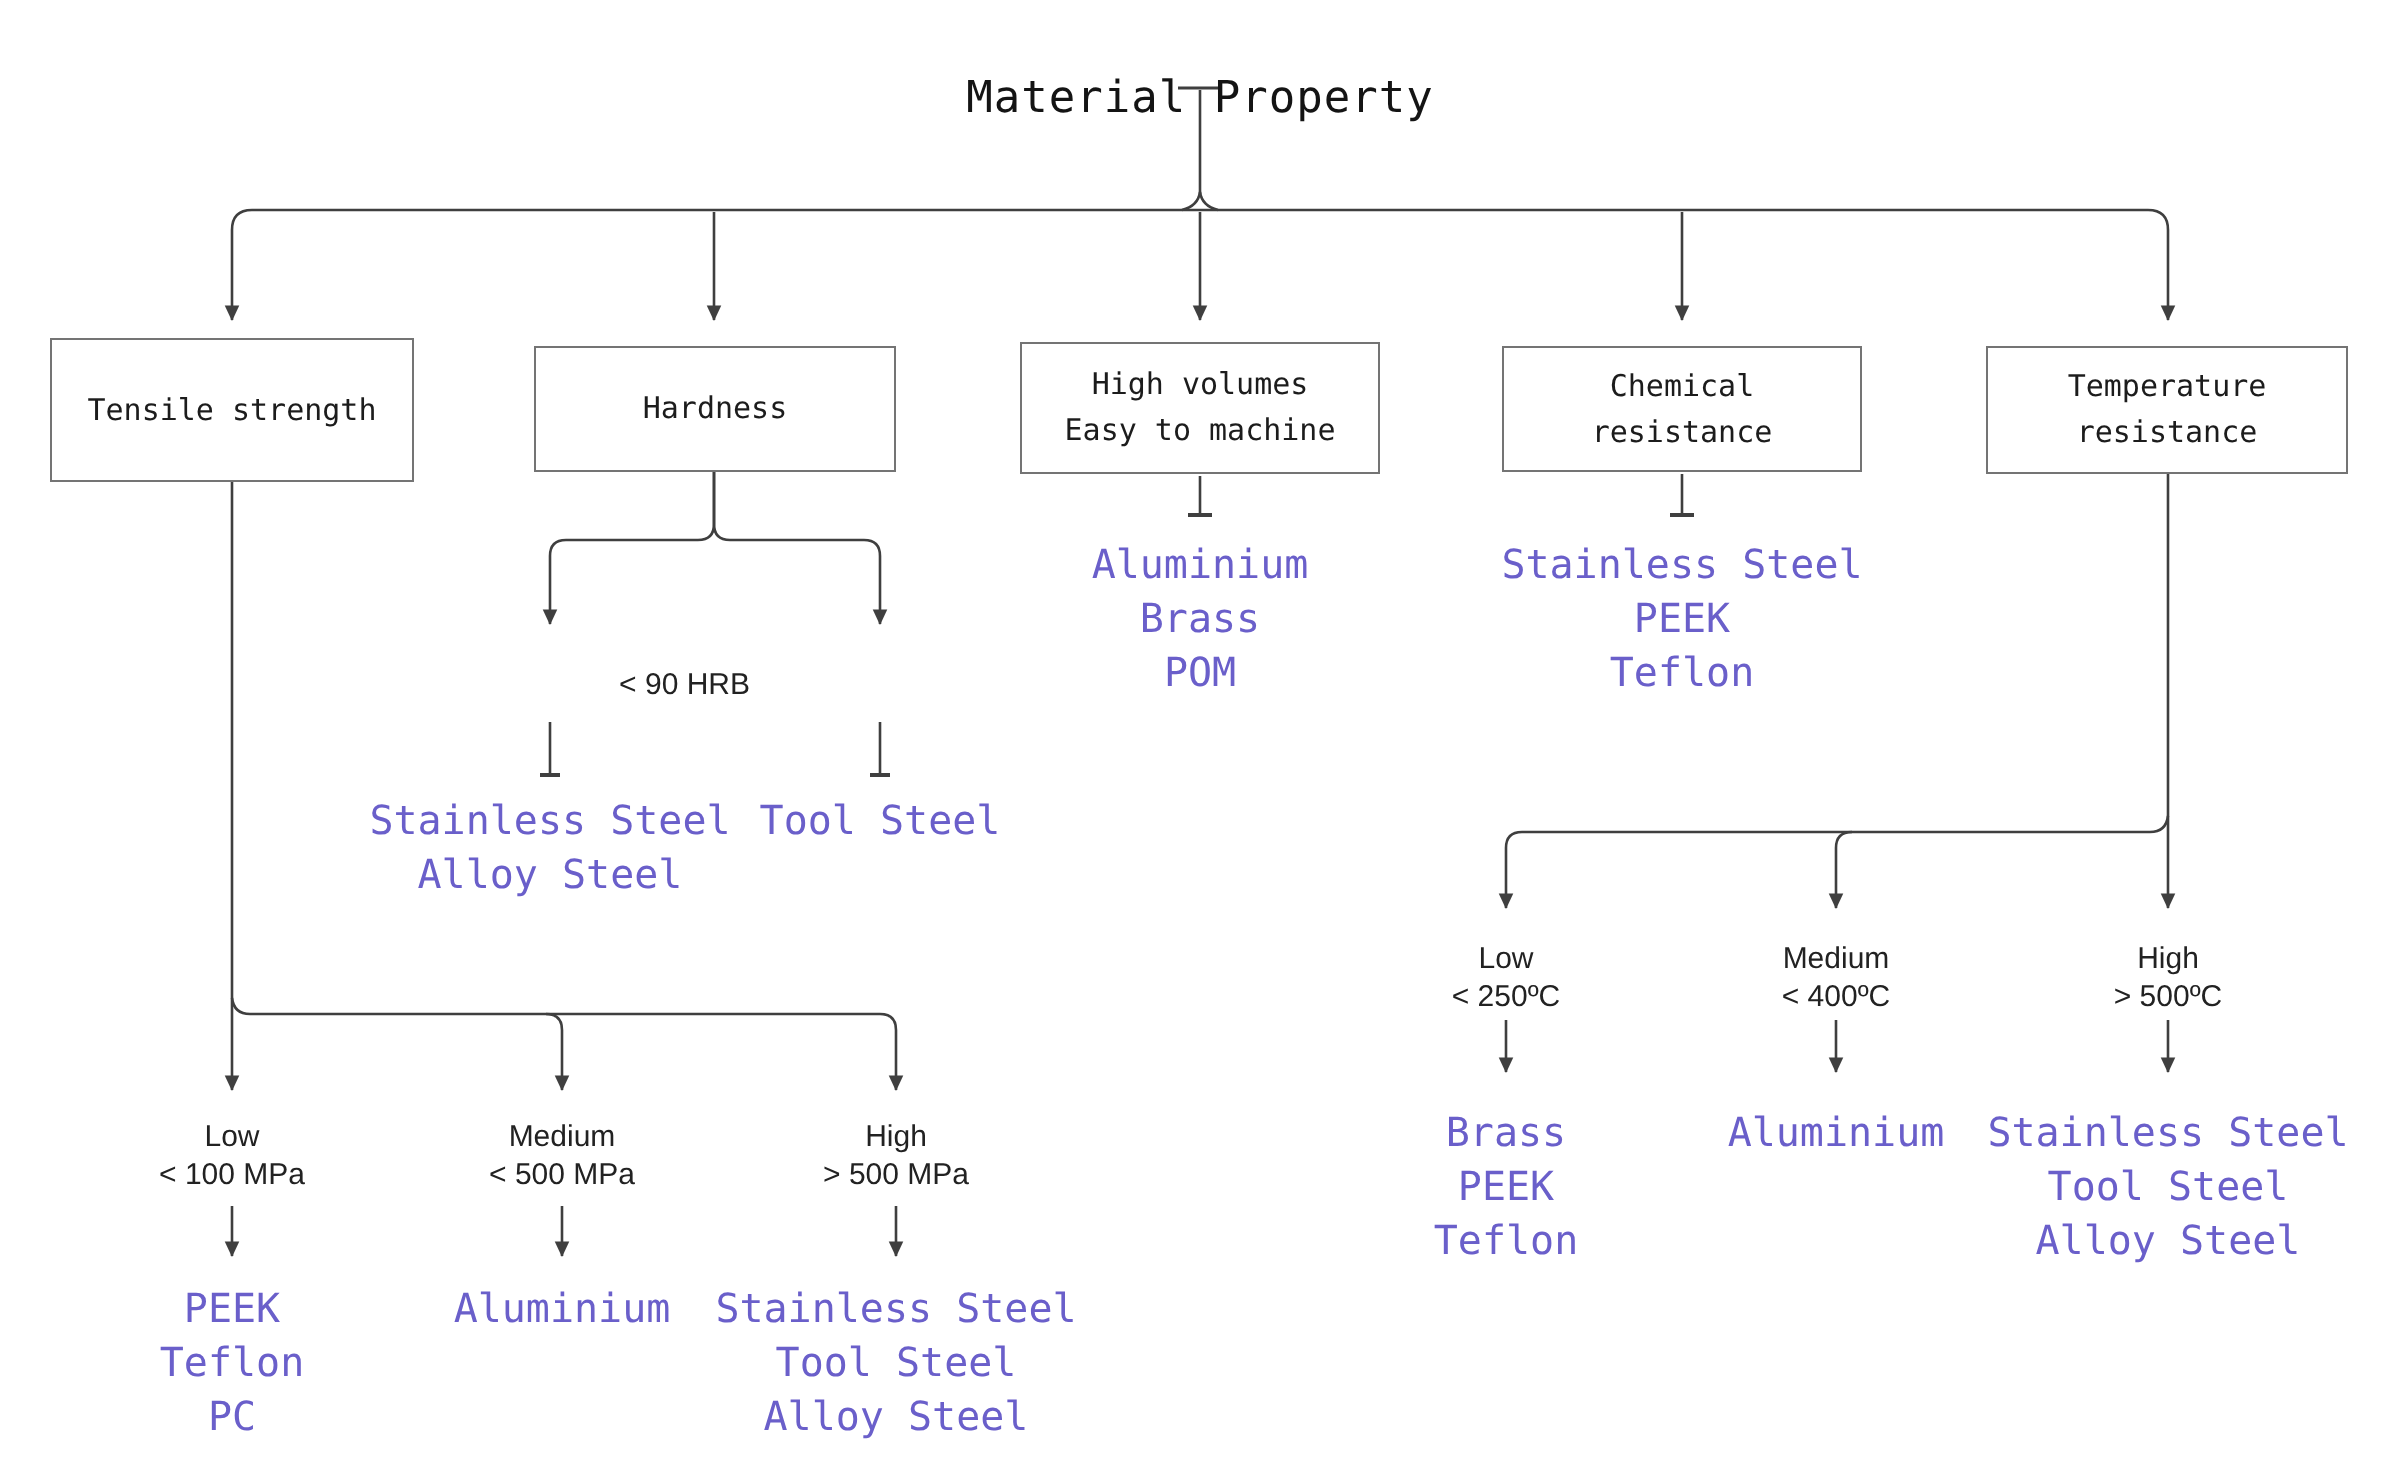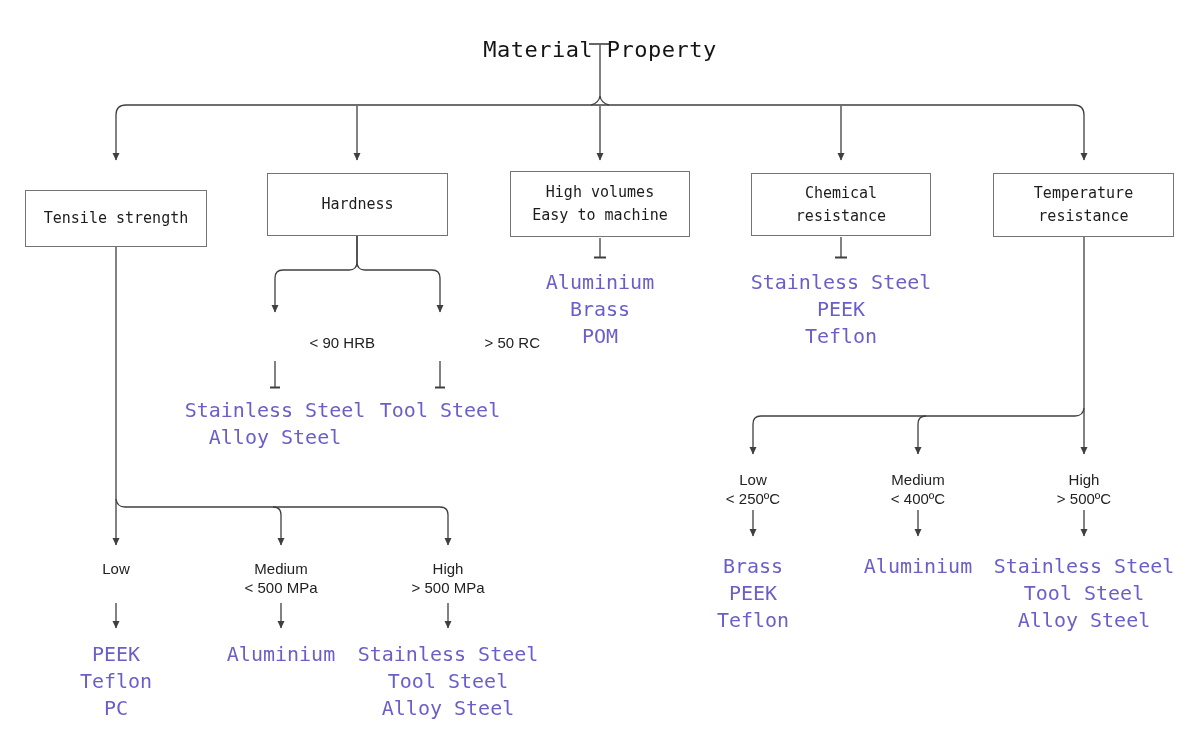--- a/index.html
+++ b/index.html
@@ -82,21 +82,21 @@
       <path d="M 926 416 Q 918 416 918 424 V 454" marker-end="url(#arr)"></path>
 
       <path d="M 753 510 V 536" marker-end="url(#arr)"></path>
       <path d="M 918 510 V 536" marker-end="url(#arr)"></path>
       <path d="M 1084 510 V 536" marker-end="url(#arr)"></path>
     </g>
   </svg>
 
   <div class="title" style="left:400px;top:4px;width:400px">Material Property</div>
 
-  <div class="box" style="left:25px;top:190px;width:182px;height:57px">
+  <div class="box" style="left:25px;top:169px;width:182px;height:72px">
     <div>Tensile strength</div>
   </div>
   <div class="box" style="left:510px;top:171px;width:180px;height:66px">
     <div>High volumes</div>
     <div>Easy to machine</div>
   </div>
   <div class="box" style="left:267px;top:173px;width:181px;height:63px">
     <div>Hardness</div>
   </div>
   <div class="box" style="left:751px;top:173px;width:180px;height:63px">
@@ -110,27 +110,27 @@
 
   <div class="pm" style="left:500px;top:272px">Aluminium</div>
   <div class="pm" style="left:500px;top:299px">Brass</div>
   <div class="pm" style="left:500px;top:326px">POM</div>
 
   <div class="pm" style="left:741px;top:272px">Stainless Steel</div>
   <div class="pm" style="left:741px;top:299px">PEEK</div>
   <div class="pm" style="left:741px;top:326px">Teflon</div>
 
   <div class="slab" style="left:175px;top:334px">&lt; 90 HRB</div>
-  <div class="slab" style="left:340px;top:334px">&gt; 50 RC</div>
   <div class="pm" style="left:175px;top:400px">Stainless Steel</div>
   <div class="pm" style="left:175px;top:427px">Alloy Steel</div>
   <div class="pm" style="left:340px;top:400px">Tool Steel</div>
 
   <div class="crit" style="left:16px;top:559px">
     <div>Low</div>
+    <div>&lt; 100 MPa</div>
   </div>
   <div class="crit" style="left:181px;top:559px">
     <div>Medium</div>
     <div>&lt; 500 MPa</div>
   </div>
   <div class="crit" style="left:348px;top:559px">
     <div>High</div>
     <div>&gt; 500 MPa</div>
   </div>
 

